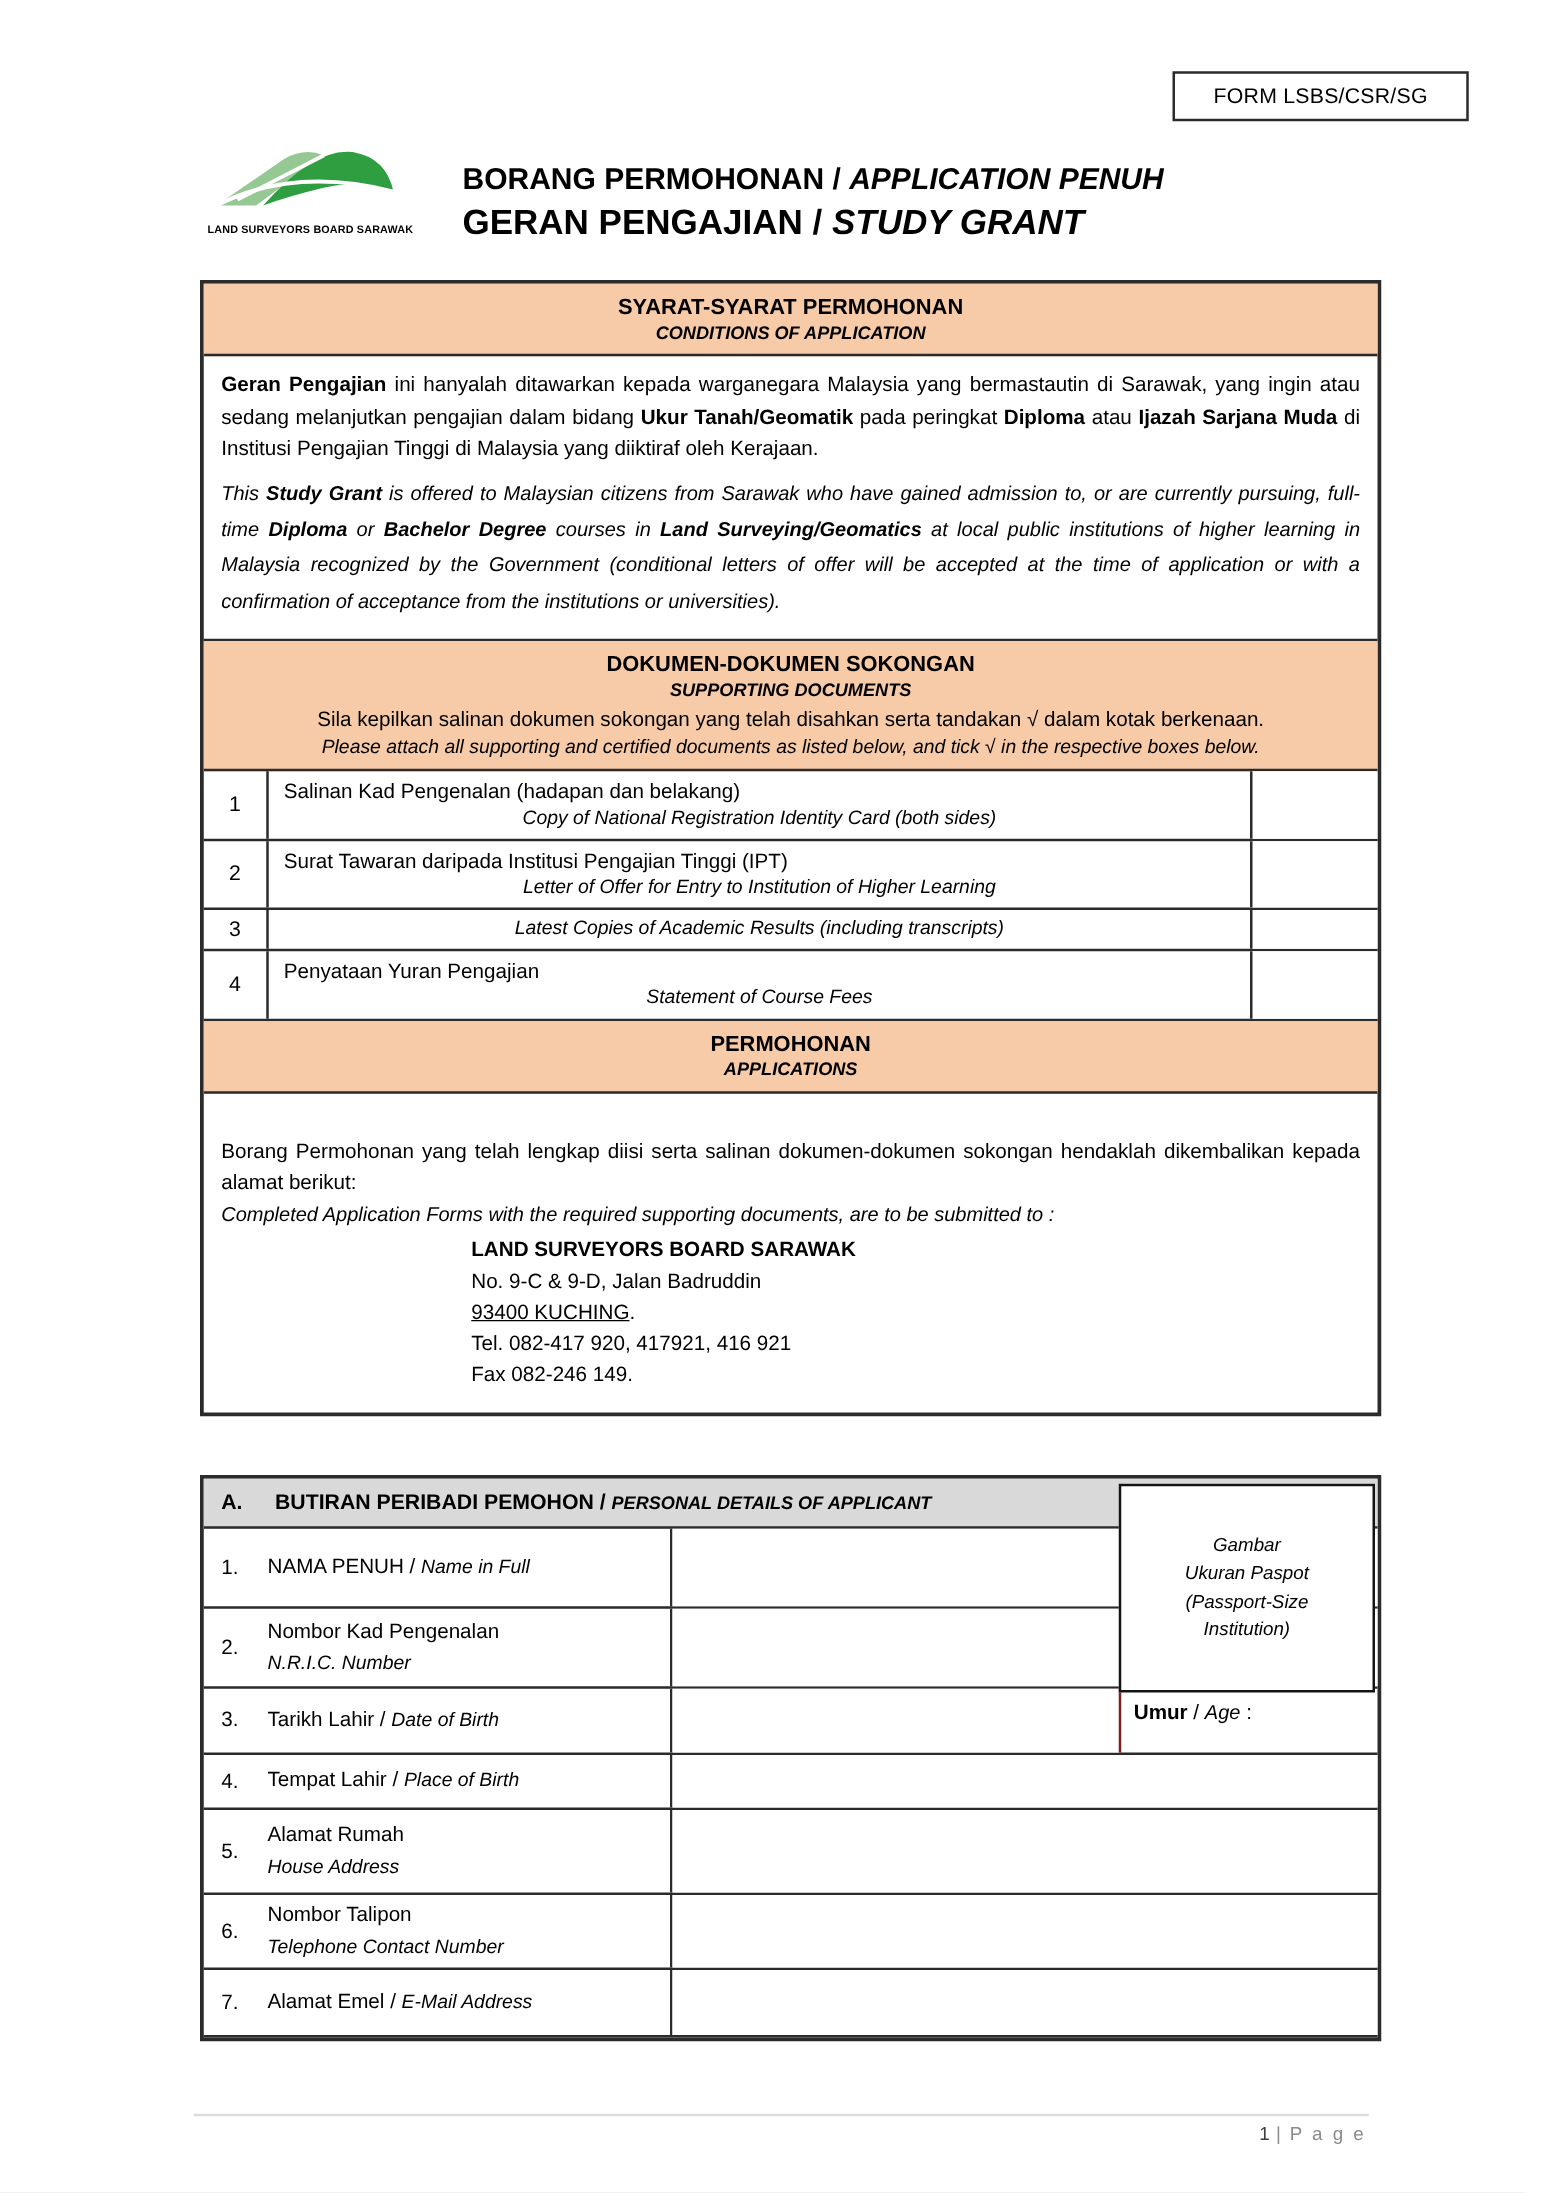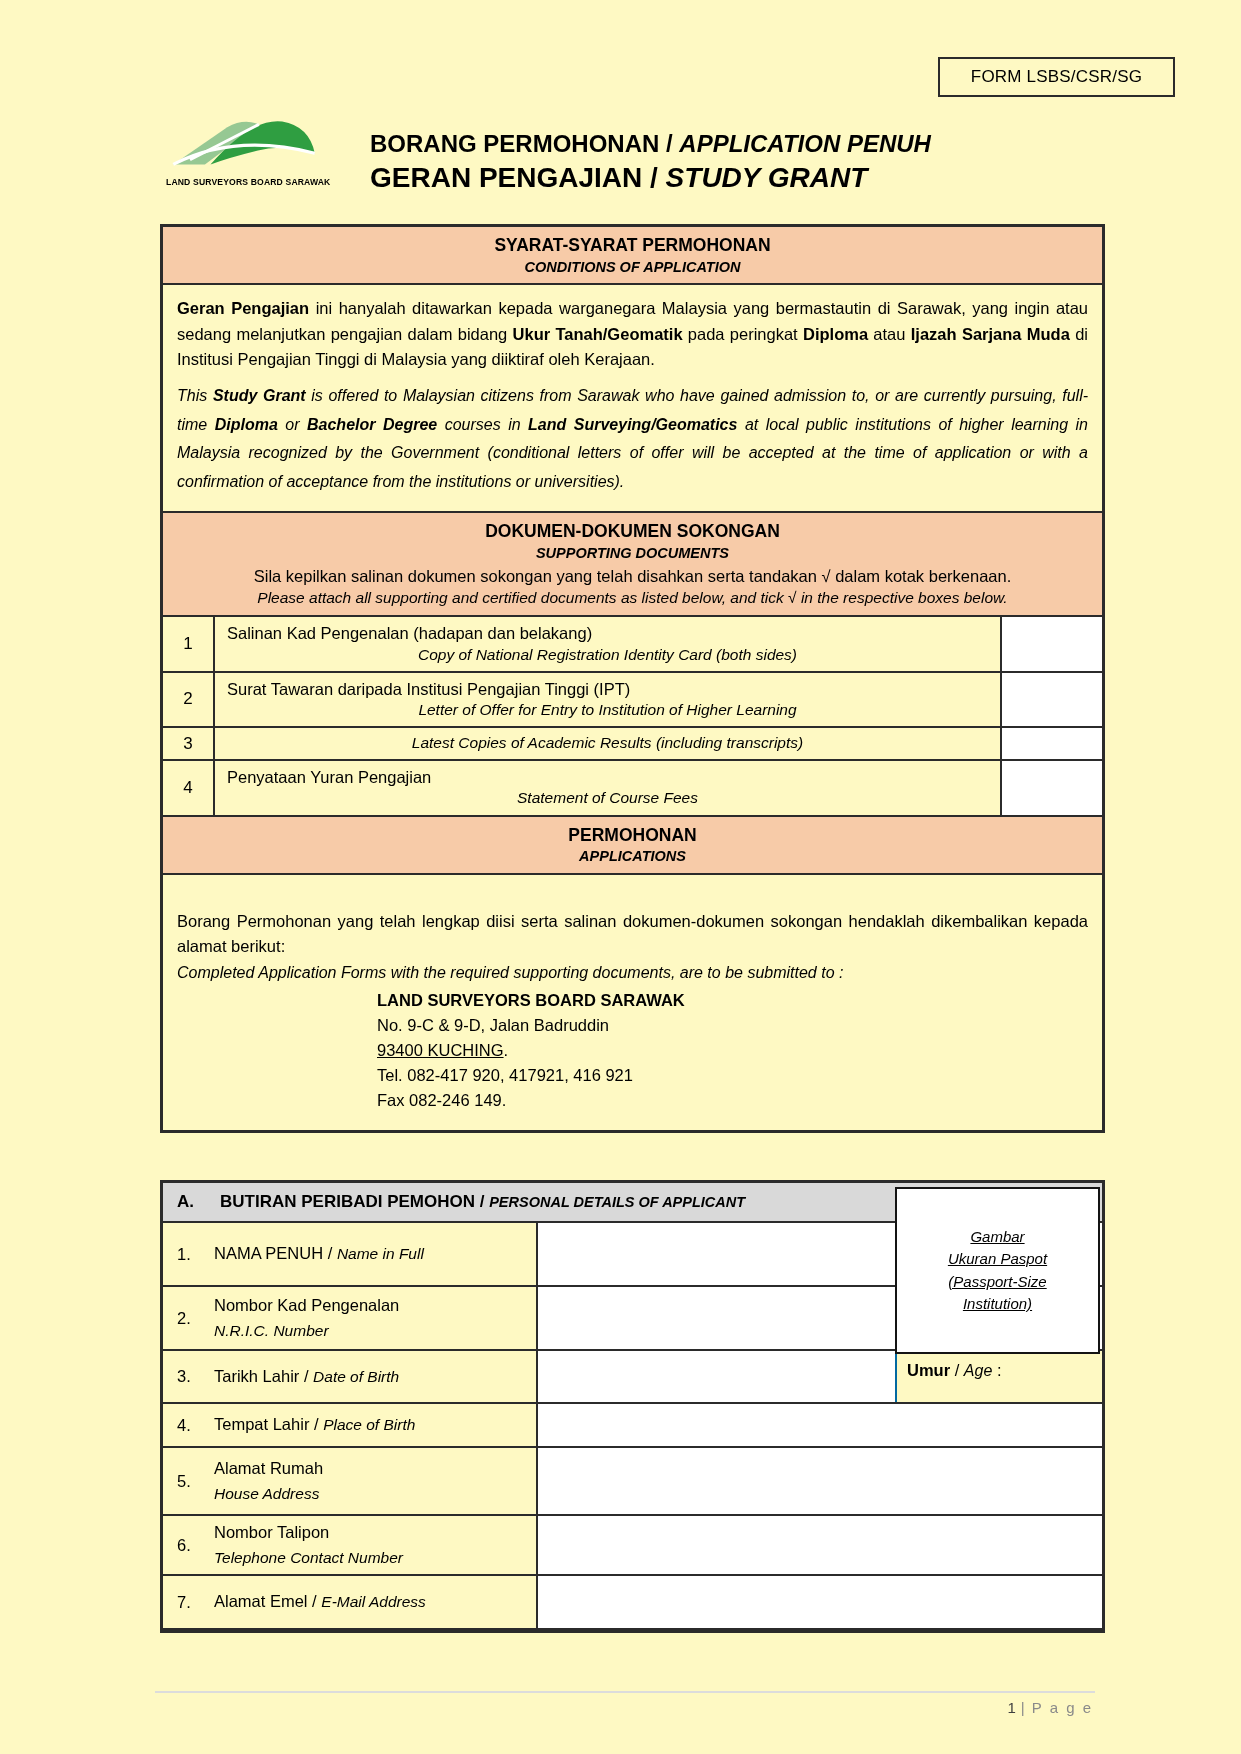--- a/index.html
+++ b/index.html
@@ -1,18 +1,18 @@
 <!DOCTYPE html>
 <html><head>
 <meta charset="utf-8">
 <style>
   * { margin:0; padding:0; box-sizing:border-box; }
   html,body { background:#e8e8e8; }
   .page {
-    position:relative; width:1241px; height:1754px; background:#fef9c3;
+    position:relative; width:1241px; height:1754px; background:#ffffff;
     margin:0 auto; font-family:"Liberation Sans","DejaVu Sans",sans-serif; color:#000;
     overflow:hidden;
   }
   .seg-b { font-weight:bold; }
   .seg-i { font-style:italic; }
   .seg-u { text-decoration:underline; }
 
   
   .form-code-box {
     position:absolute; left:938px; top:57px; width:237px; height:40px;
@@ -66,28 +66,28 @@
   .a-row { display:flex; border-bottom:2px solid #2b2b2b; }
   .a-row:last-child { border-bottom:none; }
   .a-label { width:375px; flex:none; border-right:2px solid #2b2b2b; display:flex; align-items:center; padding:4px 6px 4px 14px; }
   .a-num { width:37px; flex:none; font-size:16.5px; }
   .lab-l1 { font-size:16.5px; line-height:1.3; }
   .lab-l1 .seg-i, .lab-l2 .seg-i { font-size:15.5px; }
   .lab-l2 { font-size:15.5px; line-height:1.3; margin-top:4px; }
   .a-input { flex:1; background:#fff; cursor:text; }
   .r1 { height:64px; } .r2 { height:64px; } .r3 { height:53px; }
   .r4 { height:44px; } .r5 { height:68px; } .r6 { height:60px; } .r7 { height:54px; }
-  .a-age { width:207px; flex:none; border-left:2px solid #0369a1; padding:10px 4px 0 10px; font-size:16.5px; cursor:text; }
+  .a-age { width:207px; flex:none; border-left:2px solid #7f1d1d; padding:10px 4px 0 10px; font-size:16.5px; cursor:text; }
   .a-age .seg-i { font-size:16px; }
 
   .photo-box {
     position:absolute; left:732px; top:4px; width:205px; height:167px;
     background:#fff; border:2.5px solid #141414; z-index:5;
     display:flex; flex-direction:column; align-items:center; justify-content:center;
-    font-size:15px; font-style:italic; line-height:1.5; text-align:center; cursor:pointer;text-decoration:underline;
+    font-size:15px; font-style:italic; line-height:1.5; text-align:center; cursor:pointer;
   }
 
   
   .footer-rule { position:absolute; left:155px; top:1691px; width:940px; height:2px; background:#dcdcdc; }
   .footer-text { position:absolute; left:155px; top:1699px; width:938px; text-align:right; font-size:15px; color:#8a8a8a; }
   .footer-num { color:#3f3f3f; }
   .footer-sep { margin:0 7px 0 5px; }
   .footer-label { letter-spacing:2px; }
 </style>
 </head>

